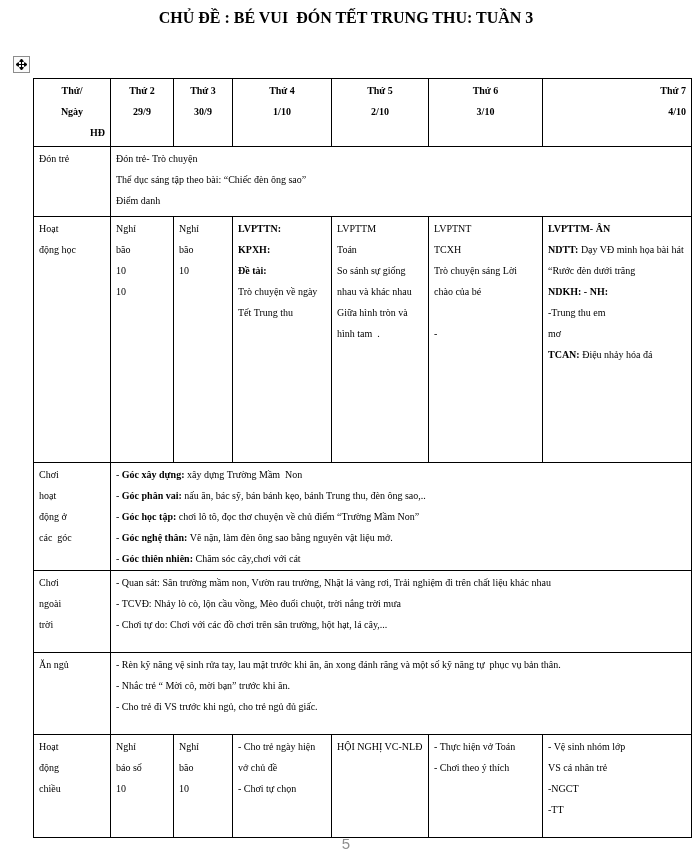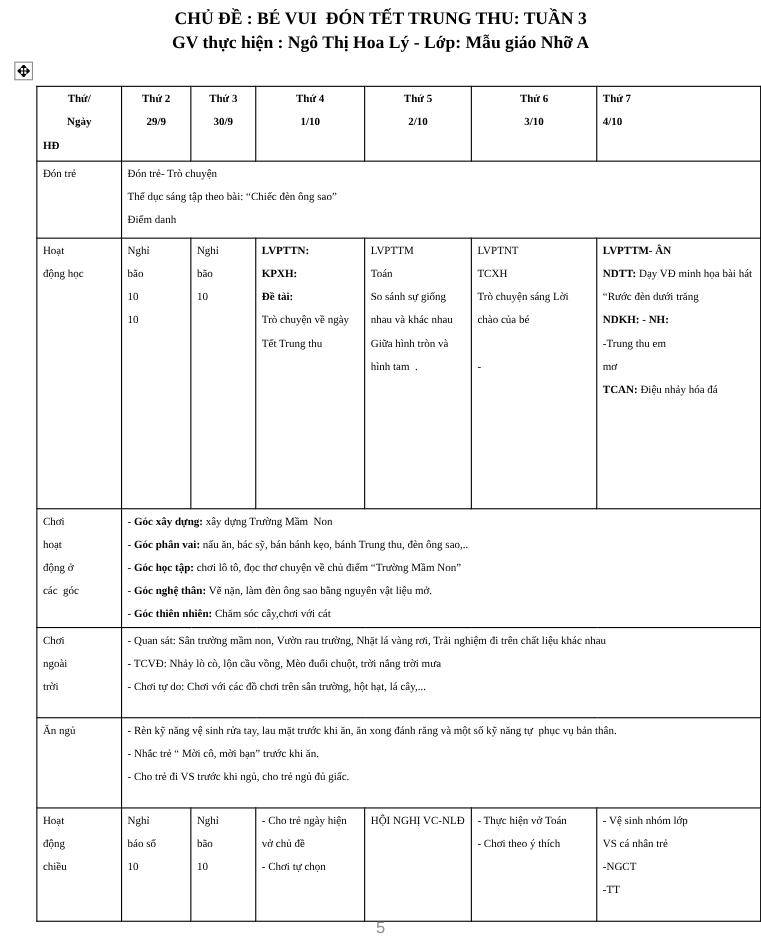--- a/index.html
+++ b/index.html
@@ -30,41 +30,40 @@
     border: 1px solid #000;
     vertical-align: top;
     padding: 1px 5px;
     font-size: 10px; line-height: 21px;
     font-weight: normal; text-align: left;
     overflow: hidden;
   }
   .b { font-weight: bold; }
   .ctr { text-align: center; }
   .pre { white-space: pre-line; }
-  .lft { text-align: left; }
+  .lft { text-align: right; }
   tr.r-header { height: 68px; }
   tr.r-dontre { height: 70px; }
   tr.r-hoc    { height: 246px; }
   tr.r-goc    { height: 106px; }
   tr.r-ngoai  { height: 82px; }
   tr.r-an     { height: 82px; }
   tr.r-chieu  { height: 103px; }
   .pagenum {
     position: absolute; top: 835px; left: 0; width: 692px;
     text-align: center; color: #8f8f8f;
     font-family: "Liberation Sans", "DejaVu Sans", sans-serif;
     font-size: 15px;
   }
 </style>
 </head>
 <body>
 
 <div class="titles">
   <div class="title-line">CHỦ ĐỀ : BÉ VUI &nbsp;ĐÓN TẾT TRUNG THU: TUẦN 3</div>
-  <div class="title-line">GV thực hiện : Ngô Thị Hoa Lý - Lớp: Mẫu giáo Nhỡ A</div>
 </div>
 
 <div class="move-handle">
   <svg width="11" height="11" viewBox="0 0 11 11">
     <g stroke="#000" stroke-width="1" fill="#000">
       <line x1="5.5" y1="1.5" x2="5.5" y2="9.5"></line>
       <line x1="1.5" y1="5.5" x2="9.5" y2="5.5"></line>
       <path d="M5.5 0 L3.6 2.4 L7.4 2.4 Z"></path>
       <path d="M5.5 11 L3.6 8.6 L7.4 8.6 Z"></path>
       <path d="M0 5.5 L2.4 3.6 L2.4 7.4 Z"></path>

